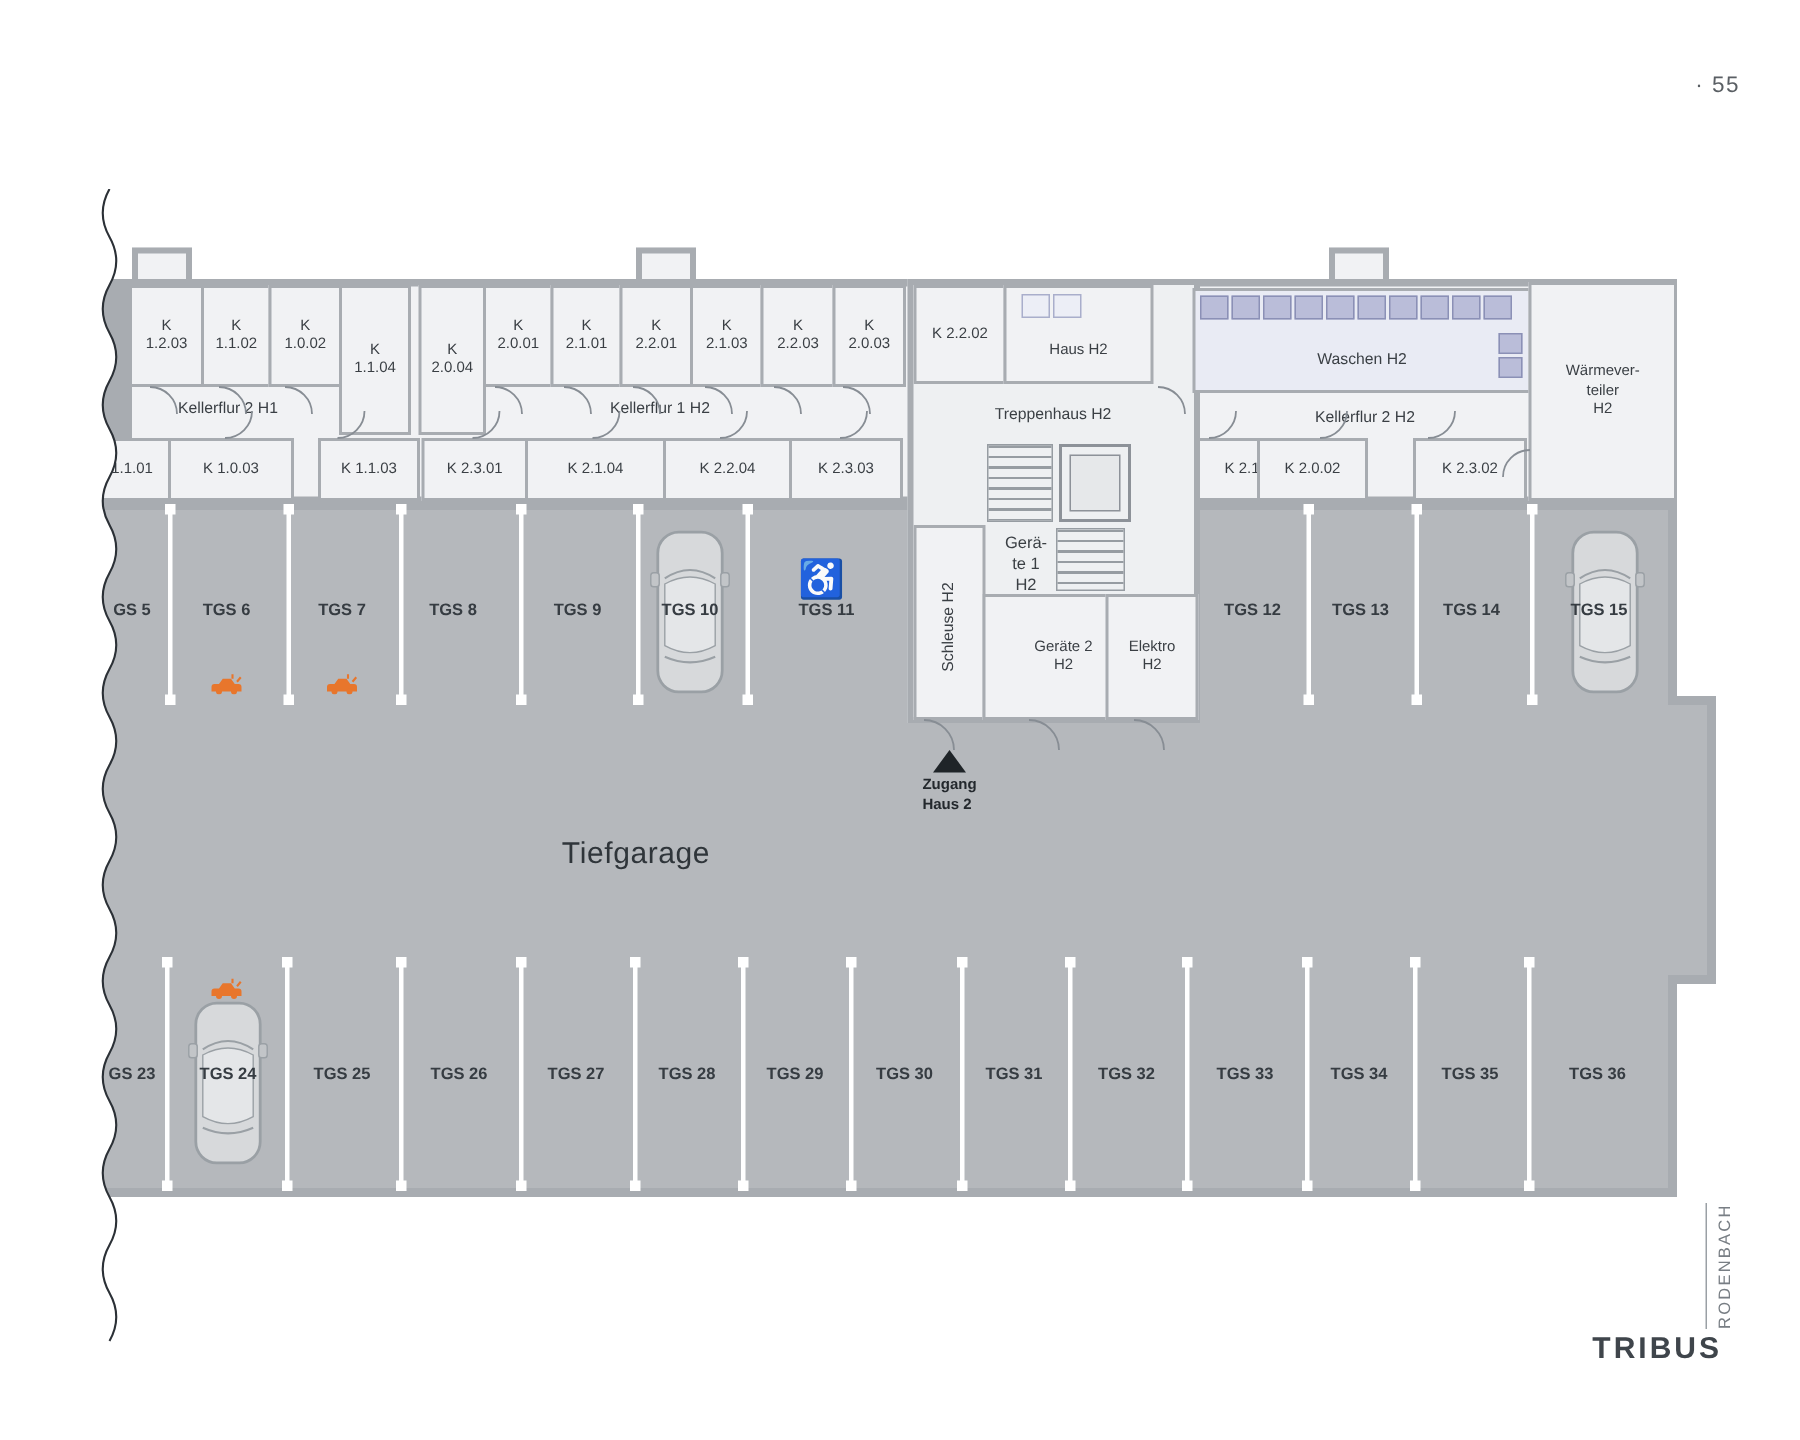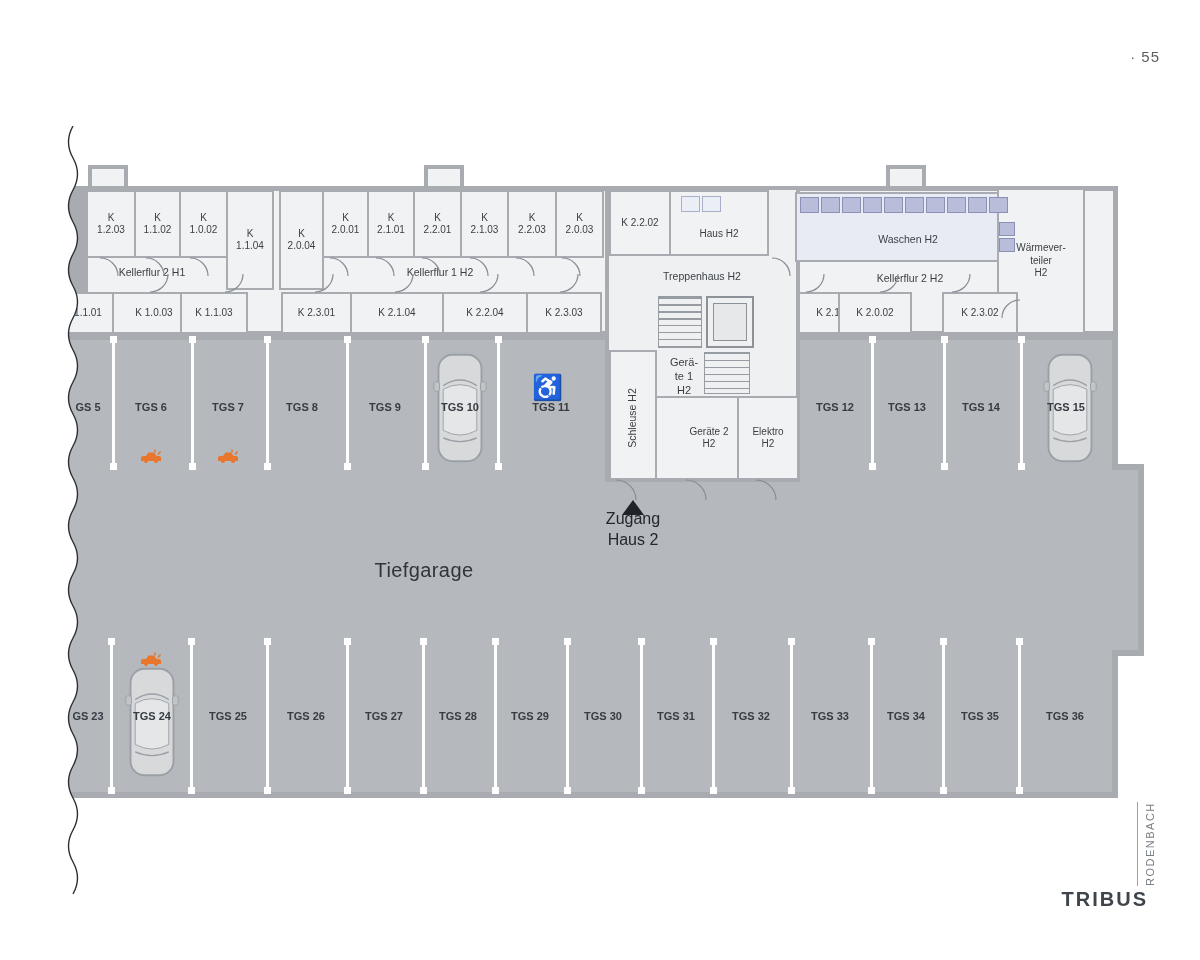--- a/index.html
+++ b/index.html
@@ -30,22 +30,22 @@
   .machine-row{position:absolute;display:flex;gap:2px;z-index:5}
   .machine-col{position:absolute;display:flex;flex-direction:column;gap:2px;z-index:5}
   .machine{width:19px;height:16px;background:#babdd9;border:1px solid #8b90b6}
   .machine.sm{width:16px;height:14px}
   .machine.light{background:#eceef6;border-color:#a9aecb}
   .car{position:absolute;z-index:6}
   .ev{position:absolute;z-index:7}
   .wc{position:absolute;transform:translate(-50%,-50%);font-size:25px;color:#23282d;z-index:7;line-height:1}
   .tri{position:absolute;width:0;height:0;border-left:11px solid transparent;border-right:11px solid transparent;
        border-bottom:15px solid #1f2428;z-index:7}
-  .zlbl{position:absolute;transform:translate(-50%,-50%);font-size:16px;font-weight:400;color:#23282d;
-        text-align:center;white-space:pre-line;z-index:7;line-height:1.3}
+  .zlbl{position:absolute;transform:translate(-50%,-50%);font-size:10px;font-weight:700;color:#23282d;
+        text-align:left;white-space:pre-line;z-index:7;line-height:1.3}
   .mask{position:absolute;left:0;top:0;width:64px;height:960px;background:#fff;z-index:20}
   .wave{position:absolute;z-index:21}
   .arcs{position:absolute;left:0;top:0;width:1200px;height:960px;z-index:8;pointer-events:none}
   .page-num{position:absolute;right:40px;top:48px;font-size:15px;color:#5a5f64;letter-spacing:1px;z-index:30}
   .brand-name{position:absolute;right:52px;top:888px;font-size:20px;font-weight:700;letter-spacing:2px;color:#3f454b;z-index:30}
   .brand-vert{position:absolute;right:44px;top:800px;height:86px;writing-mode:vertical-rl;transform:rotate(180deg);
               font-size:11px;letter-spacing:1.5px;color:#787e84;z-index:30}
   .brand-rule{position:absolute;right:62px;top:802px;width:1px;height:84px;background:#9aa0a5;z-index:30}
 </style>
 </head>
@@ -126,32 +126,32 @@
     <i class="machine"></i>
     <i class="machine"></i>
     <i class="machine"></i>
   </div>
   <div class="machine-col" style="left:999px;top:222px">
     <i class="machine sm"></i>
     <i class="machine sm"></i>
   </div>
   <div class="lbl" style="left:908px;top:240px">Waschen H2</div>
 
-  <div class="room" style="left:997px;top:188px;width:88px;height:146px"><span>Wärmever-
+  <div class="room" style="left:1019px;top:188px;width:99px;height:146px"><span>Wärmever-
 teiler
 H2</span></div>
 
   <div class="lbl" style="left:152px;top:273px">Kellerflur 2 H1</div>
   <div class="lbl" style="left:440px;top:273px">Kellerflur 1 H2</div>
   <div class="lbl" style="left:702px;top:277px">Treppenhaus H2</div>
   <div class="lbl" style="left:910px;top:279px">Kellerflur 2 H2</div>
 
   <div class="room" style="left:62px;top:292px;width:52px;height:42px"><span>1.1.01</span></div>
   <div class="room" style="left:112px;top:292px;width:84px;height:42px"><span>K 1.0.03</span></div>
-  <div class="room" style="left:180px;top:292px;width:68px;height:42px"><span>K 1.1.03</span></div>
+  <div class="room" style="left:212px;top:292px;width:68px;height:42px"><span>K 1.1.03</span></div>
   <div class="room" style="left:281px;top:292px;width:71px;height:42px"><span>K 2.3.01</span></div>
   <div class="room" style="left:350px;top:292px;width:94px;height:42px"><span>K 2.1.04</span></div>
   <div class="room" style="left:442px;top:292px;width:86px;height:42px"><span>K 2.2.04</span></div>
   <div class="room" style="left:526px;top:292px;width:76px;height:42px"><span>K 2.3.03</span></div>
   <div class="room" style="left:798px;top:292px;width:74px;height:42px"><span>K 2.1.02</span></div>
   <div class="room" style="left:838px;top:292px;width:74px;height:42px"><span>K 2.0.02</span></div>
   <div class="room" style="left:942px;top:292px;width:76px;height:42px"><span>K 2.3.02</span></div>
 
   <div class="stairs" style="left:658px;top:296px;width:44px;height:52px"></div>
   <div class="elevator" style="left:706px;top:296px;width:48px;height:52px">

